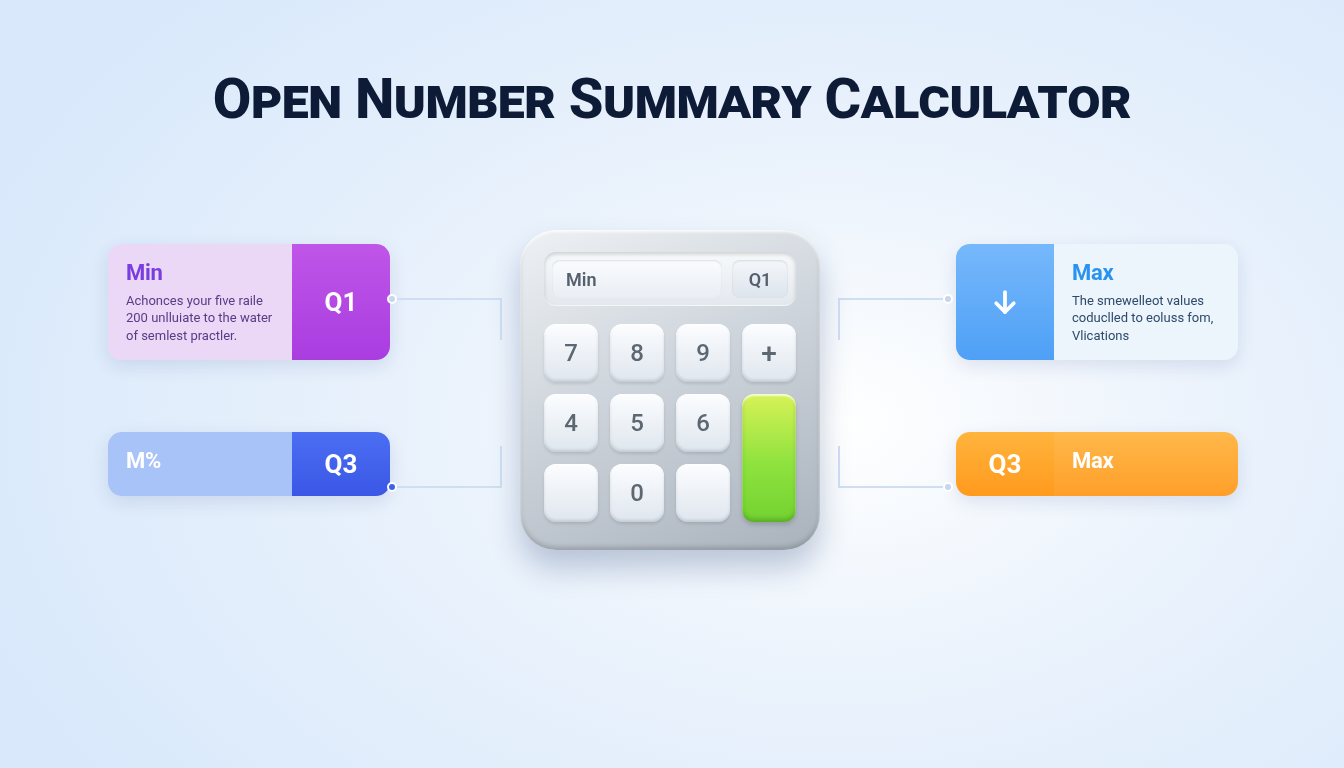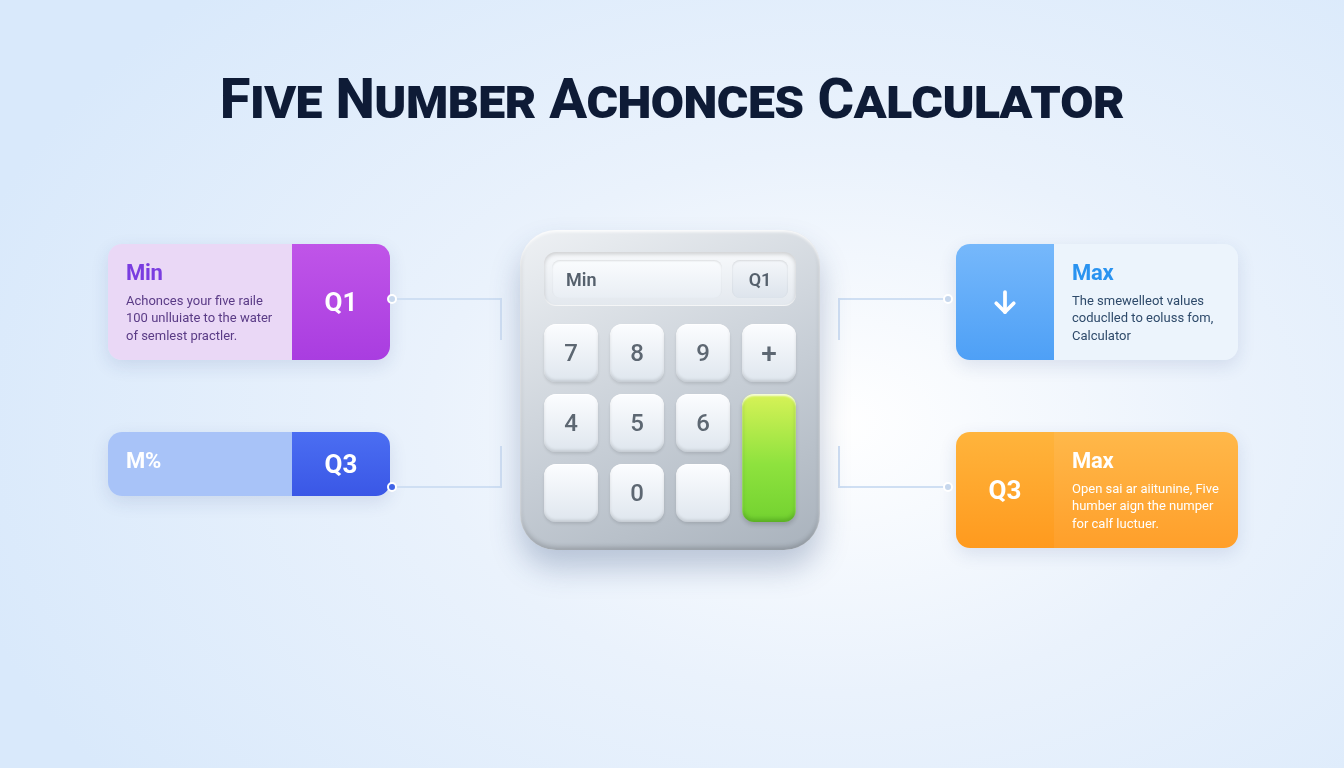--- a/index.html
+++ b/index.html
@@ -185,55 +185,54 @@
       inset 0 -3px 4px rgba(20,80,0,.28),
       0 3px 4px rgba(0,0,0,.15);
   }
   .key.zero { grid-column:2; }
   .pad-spacer-l { grid-column:1; grid-row:3; }
   .pad-spacer-r { grid-column:3; grid-row:3; }
 </style>
 </head>
 <body>
 
-<h1 class="title">Five Number Achonces Calculator</h1>
+<h1 class="title">Open Number Summary Calculator</h1>
 
 <div class="card c1">
   <div class="desc">
     <div class="dt">Min</div>
-    <div>Achonces your five raile 100 unlluiate to the water of semlest practler.</div>
+    <div>Achonces your five raile 200 unlluiate to the water of semlest practler.</div>
   </div>
   <div class="badge">Q1</div>
 </div>
 
 <div class="card c2">
   <div class="desc">
     <div class="dt">M%</div>
   </div>
   <div class="badge">Q3</div>
 </div>
 
 <div class="card c3">
   <div class="badge">
     <svg class="arrow-icon" viewBox="0 0 24 24" fill="none" stroke="#ffffff" stroke-width="3" stroke-linecap="round" stroke-linejoin="round">
       <path d="M12 4 L12 20"></path>
       <path d="M5 13 L12 20 L19 13"></path>
     </svg>
   </div>
   <div class="desc">
     <div class="dt">Max</div>
-    <div>The smewelleot values coduclled to eoluss fom, Calculator</div>
+    <div>The smewelleot values coduclled to eoluss fom, Vlications</div>
   </div>
 </div>
 
 <div class="card c4">
   <div class="badge">Q3</div>
   <div class="desc">
     <div class="dt">Max</div>
-    <div>Open sai ar aiitunine, Five humber aign the numper for calf luctuer.</div>
   </div>
 </div>
 
 <div class="conn lc1">
     <span class="dot gray"></span>
   </div>
 <div class="conn lc2">
     <span class="dot blue"></span>
   </div>
 <div class="conn rc1">

